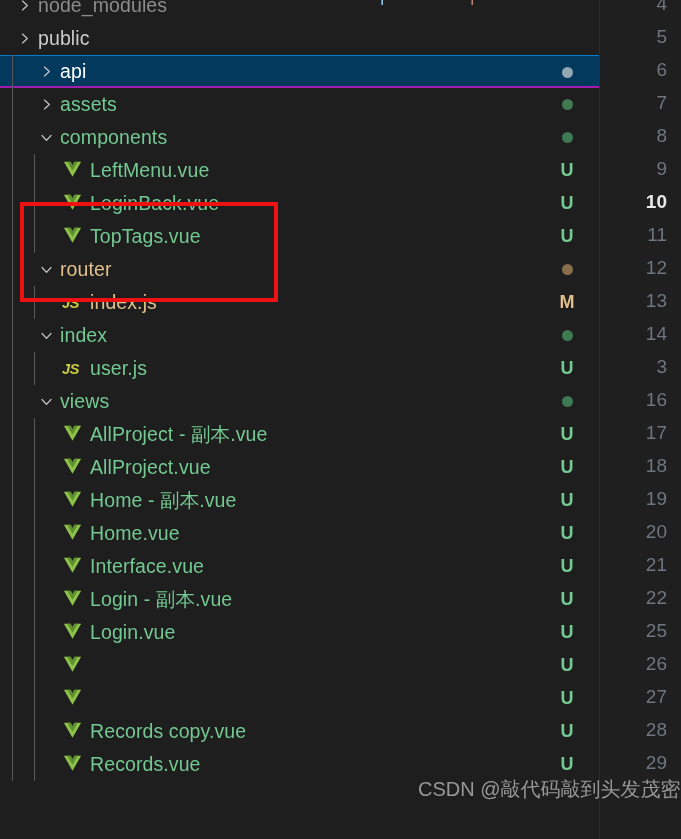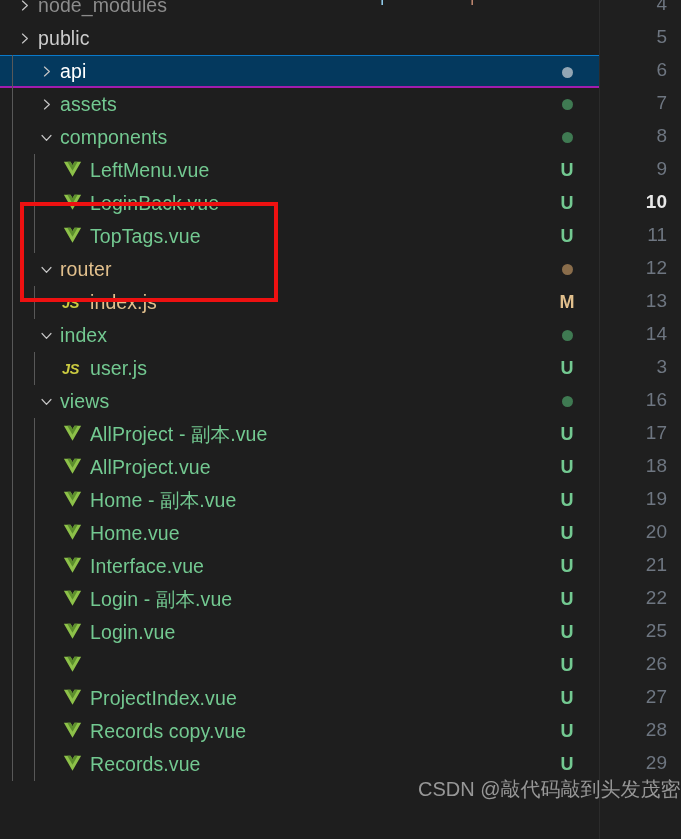--- a/index.html
+++ b/index.html
@@ -538,21 +538,20 @@
           <span class="indent" style="width:21px"></span>
           <span class="guide"></span>
           <span class="indent" style="width:21px"></span>
           <span class="indent" style="width:6px"></span>
           <span class="icon-slot">
             <svg class="vue-icon" width="21" height="19" viewBox="0 0 24 22">
               <path d="M14.3 0.8 L12 4.9 L9.7 0.8 L2 0.8 L12 18.2 L22 0.8 Z" fill="#8dc149"></path>
               <path d="M14.3 0.8 L12 4.9 L9.7 0.8 L6 0.8 L12 11.3 L18 0.8 Z" fill="#5d8f2d"></path>
             </svg>
           </span>
-          <span class="label c-green">ProjectIndex.vue</span>
           <span class="status letter-U">U</span>
         </div>
         <div class="row">
           <span class="indent" style="width:12px"></span>
           <span class="guide"></span>
           <span class="indent" style="width:21px"></span>
           <span class="guide"></span>
           <span class="indent" style="width:21px"></span>
           <span class="indent" style="width:6px"></span>
           <span class="icon-slot">

